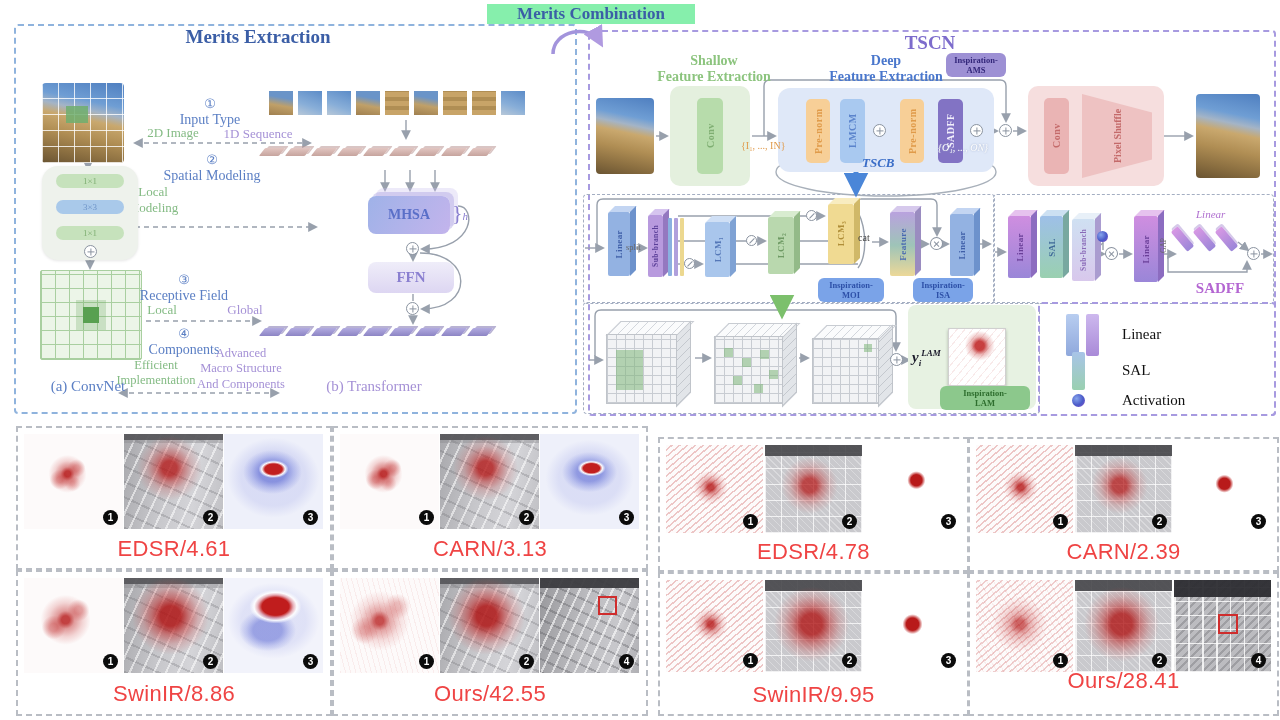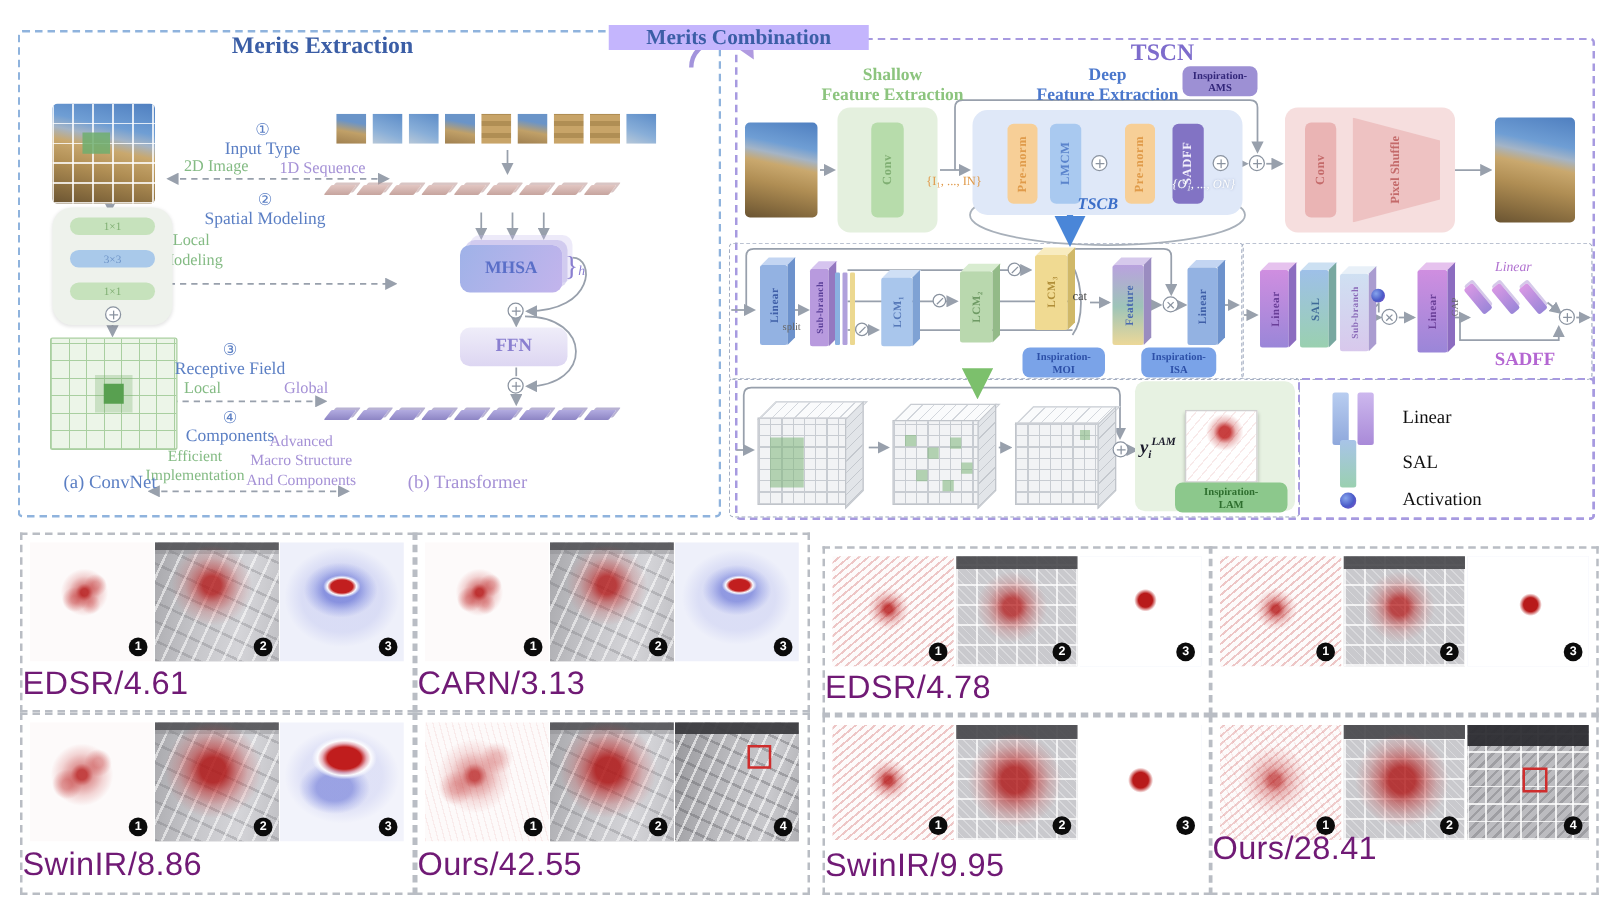--- a/index.html
+++ b/index.html
@@ -97,22 +97,22 @@
   .cube::before{content:"";position:absolute;left:7px;top:-13px;width:100%;height:13px;background:#fafbfc;
      background-image:repeating-linear-gradient(90deg,#d2d6dc 0 1px,transparent 1px 9px);transform:skewX(-45deg);border:1px solid #c8ccd2}
   .cube::after{content:"";position:absolute;right:-13px;top:-6.5px;width:13px;height:100%;background:#e2e5e9;
      background-image:repeating-linear-gradient(0deg,#c4c8ce 0 1px,transparent 1px 9px);transform:skewY(-45deg);border:1px solid #c0c4ca}
   .gcell{position:absolute;background:rgba(125,180,120,.55)}
   
   .lgslab{position:absolute;width:13px;height:42px;border-radius:2px}
   
   .panel{position:absolute;z-index:2}
   .si{position:absolute;top:6px;overflow:hidden}
-  .plabel{position:absolute;left:0;right:0;text-align:left;font-family:"Liberation Sans",sans-serif;
-          font-size:26px;font-weight:500;color:#701a75;letter-spacing:.3px}
+  .plabel{position:absolute;left:0;right:0;text-align:center;font-family:"Liberation Sans",sans-serif;
+          font-size:22px;font-weight:500;color:#ef4444;letter-spacing:.3px}
   .nb{position:absolute;right:5px;bottom:4px;width:15px;height:15px;border-radius:50%;background:#0b0b0b;
       color:#fff;text-align:center;font:bold 10px/15px "Liberation Sans",sans-serif;z-index:4}
   .redbox{position:absolute;border:2px solid #cf2d2d;background:transparent;z-index:4}
   
   .scatA{background-color:#fdfafa;background-image:
      radial-gradient(circle at 44% 42%,rgba(180,20,20,.85) 0 3px,rgba(190,40,40,.5) 7px,rgba(200,60,60,.2) 13px,transparent 19px),
      radial-gradient(circle at 36% 48%,rgba(190,40,40,.4) 0 3px,transparent 10px),
      radial-gradient(circle at 53% 36%,rgba(190,40,40,.35) 0 3px,transparent 9px),
      radial-gradient(circle at 49% 52%,rgba(200,60,60,.3) 0 2px,transparent 8px)}
   .scatA.big{background-image:
@@ -274,21 +274,21 @@
       <path d="M799,358 H808" marker-end="url(#m)"></path>
       <path d="M882,360 H888" marker-end="url(#m)"></path>
       <path d="M904,360 H909" marker-end="url(#m)"></path>
       <path d="M595,356 V316 Q595,310 601,310 H890 Q896,310 896,316 V350" marker-end="url(#m)"></path>
     </g>
     <path d="M856,166 V190" stroke="#4a86d8" stroke-width="5" fill="none" marker-end="url(#mb)"></path>
     <path d="M782,298 V312" stroke="#7cc06c" stroke-width="5" fill="none" marker-end="url(#mg)"></path>
     <path d="M553,54 C553,30 590,24 600,42" stroke="#a394dc" stroke-width="3.5" fill="none" marker-end="url(#mp)"></path>
   </svg>
 
-  <div class="abs ttl" style="left:487px;top:20px;width:200px;font-size:17px;color:#3b5ea6;background:#c4b5fd;padding:0 4px;z-index:3">Merits Combination</div>
+  <div class="abs ttl" style="left:487px;top:4px;width:200px;font-size:17px;color:#3b5ea6;background:#86efac;padding:0 4px;z-index:3">Merits Combination</div>
 
   <div class="dbox b-blue" style="left:14px;top:24px;width:559px;height:386px"></div>
   <div class="abs ttl" style="left:148px;top:26px;width:220px;font-size:19px;color:#3b5ea6">Merits Extraction</div>
 
   <div class="abs photo gridded" style="left:42px;top:83px;width:82px;height:80px">
     <span class="gpatch" style="left:24px;top:23px;width:22px;height:17px"></span>
   </div>
 
   <div class="abs" style="left:150px;top:96px;width:120px;text-align:center;color:#5b7fc4;font-size:13px">
     <div>①</div>
@@ -424,21 +424,21 @@
   </div>
   <div class="abs photo" style="left:1196px;top:94px;width:64px;height:84px"></div>
 
   <div class="dbox b-gray" style="left:583px;top:194px;width:410px;height:108px"></div>
 
   <div class="slab sl-blue" style="left:608px;top:212px;width:22px;height:64px">
     <div class="f">
         <span class="vt" style="color:#3f5fa8">Linear</span>
       </div>
   </div>
-  <div class="abs" style="left:626px;top:256px;font-size:8.5px;color:#666;z-index:3">split</div>
+  <div class="abs" style="left:626px;top:242px;font-size:8.5px;color:#666;z-index:3">split</div>
   <div class="slab sl-purple" style="left:648px;top:215px;width:15px;height:62px">
     <div class="f">
         <span class="vt" style="color:#5a3f98;font-size:7.5px">Sub-branch</span>
       </div>
   </div>
   <span class="thin" style="left:668px;top:218px;height:58px;background:#8ab0e0"></span>
   <span class="thin" style="left:674px;top:218px;height:58px;background:#b0a0dc"></span>
   <span class="thin" style="left:680px;top:218px;height:58px;background:#ecd890"></span>
 
   <span class="op sl" style="left:684px;top:258px;width:11px;height:11px"></span>
@@ -616,20 +616,21 @@
     <div class="si scatB" style="left:6px;width:97px;height:88px">
         <span class="nb">1</span>
       </div>
     <div class="si tile" style="left:105px;width:97px;height:88px">
         <span class="blob blobB"></span>
         <span class="nb">2</span>
       </div>
     <div class="si heatB2" style="left:204px;width:97px;height:88px">
         <span class="nb">3</span>
       </div>
+    <div class="plabel" style="bottom:5px">CARN/2.39</div>
   </div>
   <div class="panel b-lgray" style="left:658px;top:572px;width:307px;height:140px">
     <div class="si scatB" style="left:6px;width:97px;height:92px">
         <span class="nb">1</span>
       </div>
     <div class="si tile" style="left:105px;width:97px;height:92px">
         <span class="blob blobB big"></span>
         <span class="nb">2</span>
       </div>
     <div class="si heatB3" style="left:204px;width:97px;height:92px">

